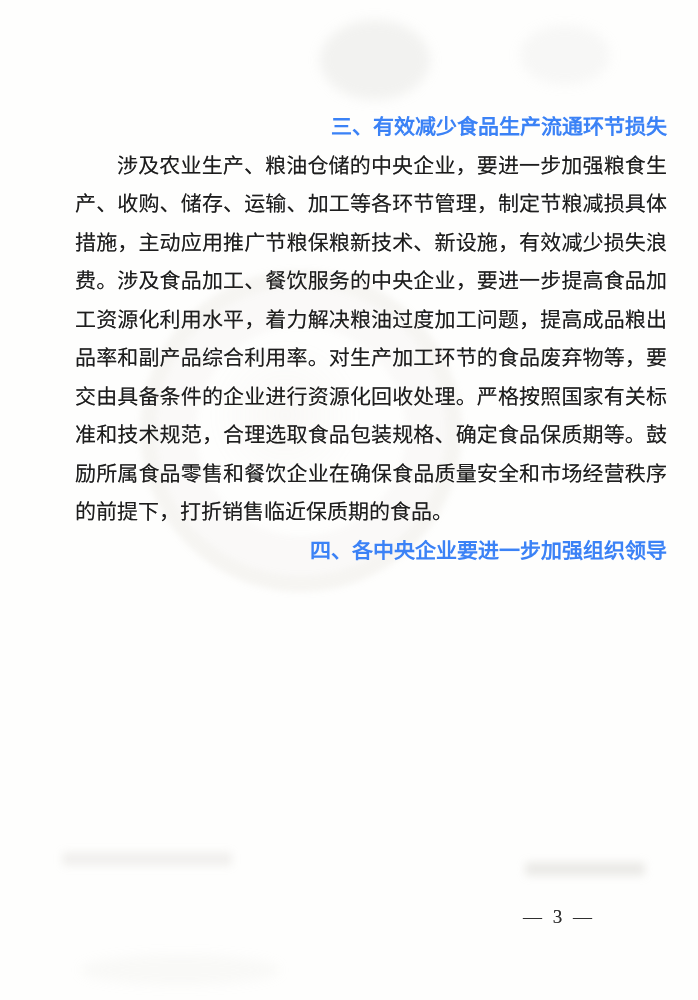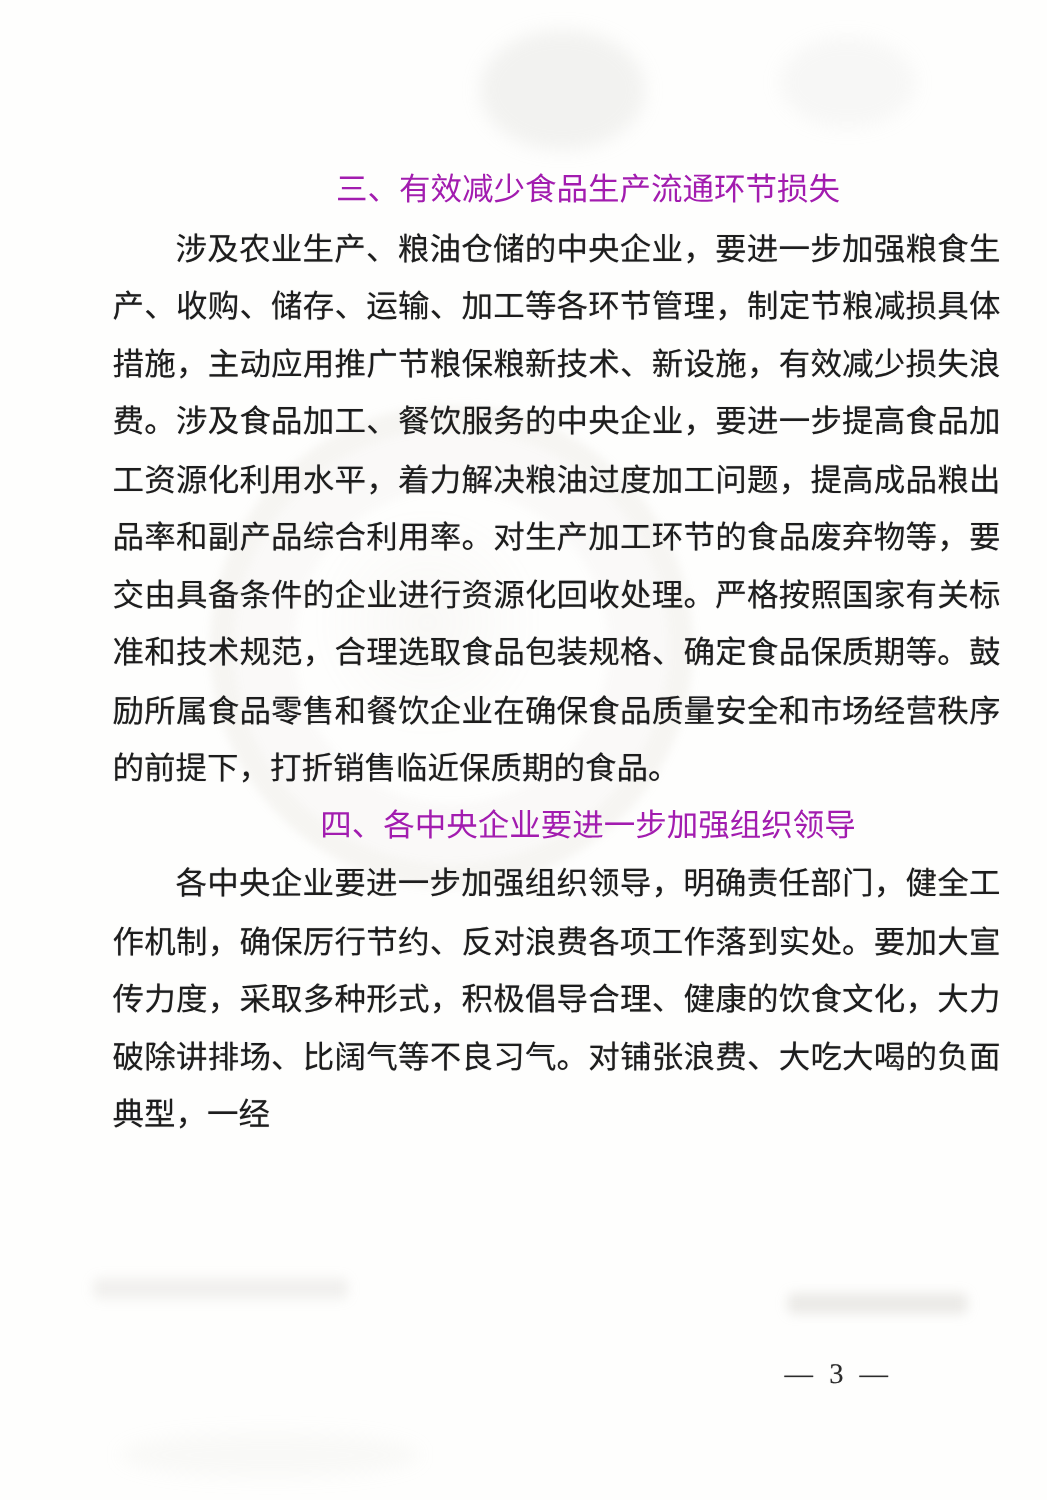--- a/index.html
+++ b/index.html
@@ -88,24 +88,24 @@
   .body-para {
     font-family: "Liberation Serif", "DejaVu Serif", serif;
     text-shadow: 0 0 0.5px rgba(40,40,40,0.55);
   }
   .body-para.indent {
     text-indent: 2em;
     font-family: Liberation Serif, serif;
   }
   .heading {
     font-family: "Liberation Sans", "DejaVu Sans", sans-serif;
-    font-weight: 400;
+    font-weight: 700;
     text-indent: 2em;
-    color: #a21caf;
-    text-align: center;
+    color: #3b82f6;
+    text-align: right;
   }
   .footer {
     position: absolute;
     top: 906px;
     right: 103px;
     font-size: 19px;
     color: #2b2b2b;
     letter-spacing: 3px;
     font-family: "Liberation Serif", "DejaVu Serif", serif;
     text-shadow: 0 0 0.5px rgba(40,40,40,0.5);
@@ -120,17 +120,16 @@
   <div class="artifact smudge-c"></div>
   <div class="seal-bleed"></div>
   <div class="seal-bleed-inner"></div>
   <div class="artifact bleed-strip-a"></div>
   <div class="artifact bleed-strip-b"></div>
 
   <div class="content" id="content">
       <div class="heading">三、有效减少食品生产流通环节损失</div>
       <div class="body-para indent">涉及农业生产、粮油仓储的中央企业，要进一步加强粮食生产、收购、储存、运输、加工等各环节管理，制定节粮减损具体措施，主动应用推广节粮保粮新技术、新设施，有效减少损失浪费。涉及食品加工、餐饮服务的中央企业，要进一步提高食品加工资源化利用水平，着力解决粮油过度加工问题，提高成品粮出品率和副产品综合利用率。对生产加工环节的食品废弃物等，要交由具备条件的企业进行资源化回收处理。严格按照国家有关标准和技术规范，合理选取食品包装规格、确定食品保质期等。鼓励所属食品零售和餐饮企业在确保食品质量安全和市场经营秩序的前提下，打折销售临近保质期的食品。</div>
       <div class="heading">四、各中央企业要进一步加强组织领导</div>
-      <div class="body-para indent">各中央企业要进一步加强组织领导，明确责任部门，健全工作机制，确保厉行节约、反对浪费各项工作落到实处。要加大宣传力度，采取多种形式，积极倡导合理、健康的饮食文化，大力破除讲排场、比阔气等不良习气。对铺张浪费、大吃大喝的负面典型，一经</div>
     </div>
 
   <div class="footer">— 3 —</div>
 </div>
 
 </body></html>

